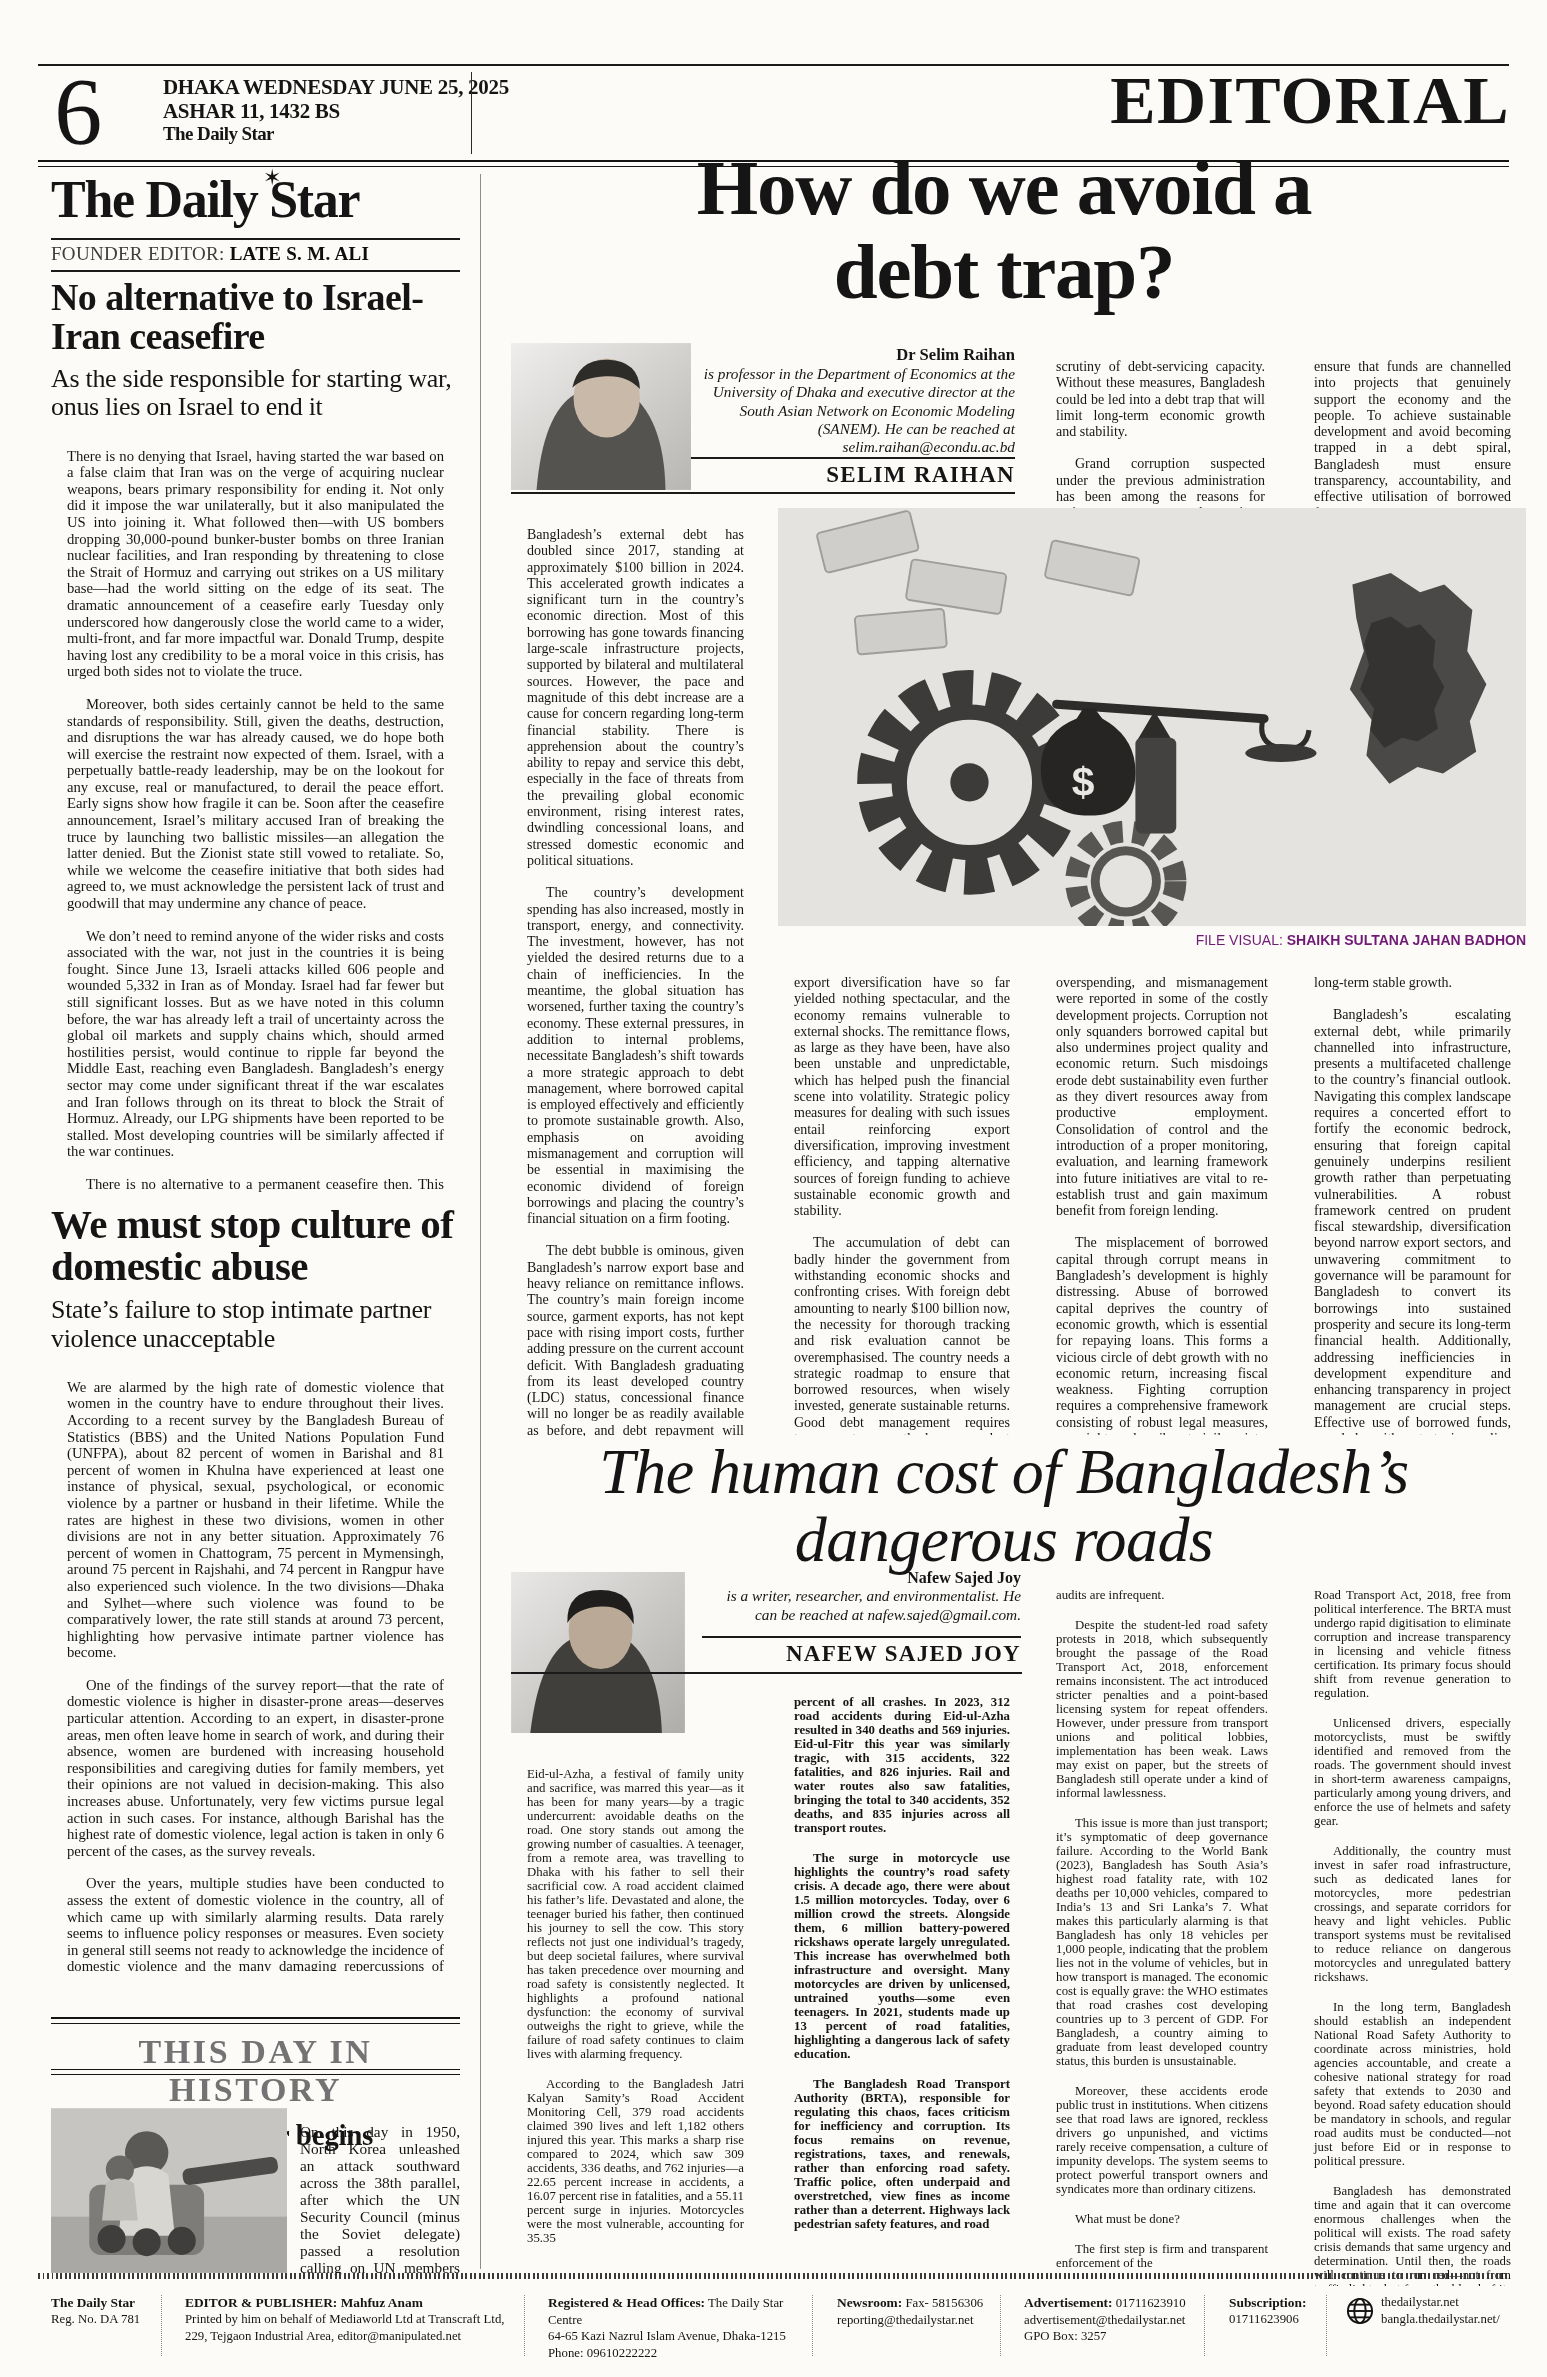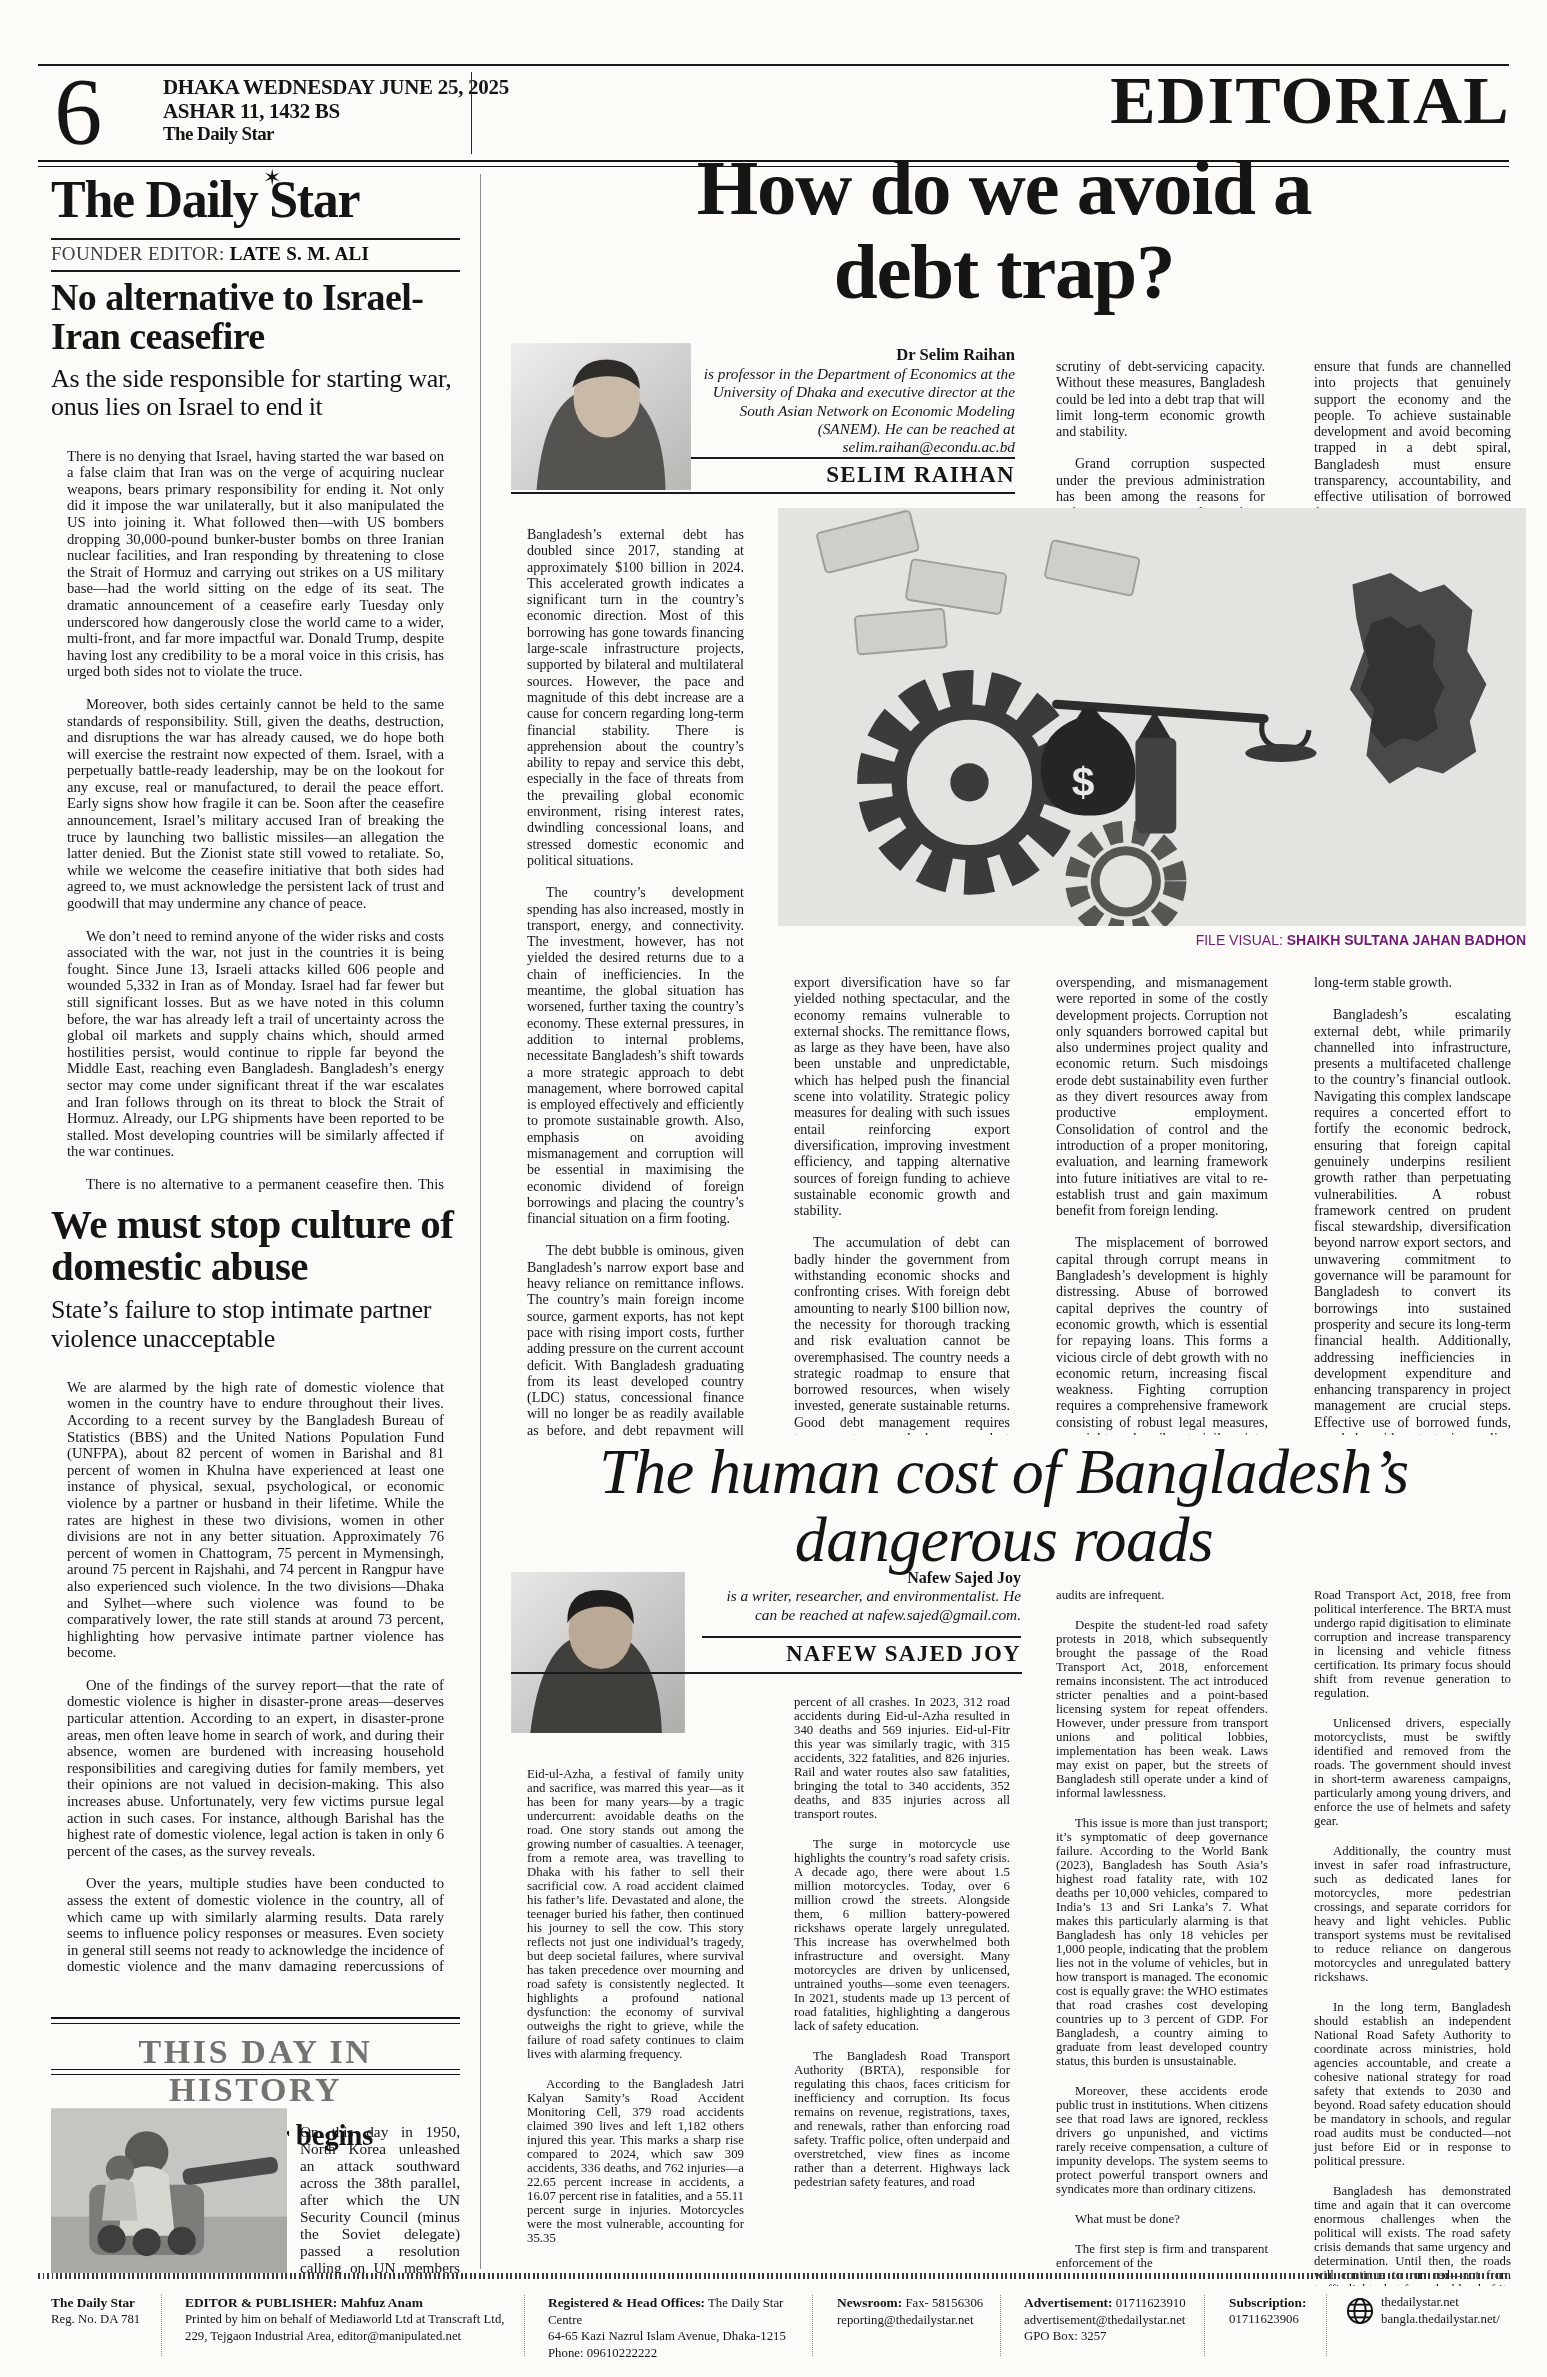--- a/index.html
+++ b/index.html
@@ -216,21 +216,21 @@
     <div class="brest">is a writer, researcher, and environmentalist. He can be reached at nafew.sajed@gmail.com.</div>
   </div>
   <div class="rule" style="left:702px;top:1636px;width:319px;height:1.9px;"></div>
   <div class="abs byline" style="left:702px;top:1641px;width:319px;">NAFEW SAJED JOY</div>
   <div class="rule" style="left:511px;top:1672px;width:511px;height:1.9px;"></div>
 
   <div class="abs bodytext colB" style="left:511px;top:1751px;width:249px;height:535px;">
       <p>Eid-ul-Azha, a festival of family unity and sacrifice, was marred this year—as it has been for many years—by a tragic undercurrent: avoidable deaths on the road. One story stands out among the growing number of casualties. A teenager, from a remote area, was travelling to Dhaka with his father to sell their sacrificial cow. A road accident claimed his father’s life. Devastated and alone, the teenager buried his father, then continued his journey to sell the cow. This story reflects not just one individual’s tragedy, but deep societal failures, where survival has taken precedence over mourning and road safety is consistently neglected. It highlights a profound national dysfunction: the economy of survival outweighs the right to grieve, while the failure of road safety continues to claim lives with alarming frequency.</p>
       <p>According to the Bangladesh Jatri Kalyan Samity’s Road Accident Monitoring Cell, 379 road accidents claimed 390 lives and left 1,182 others injured this year. This marks a sharp rise compared to 2024, which saw 309 accidents, 336 deaths, and 762 injuries—a 22.65 percent increase in accidents, a 16.07 percent rise in fatalities, and a 55.11 percent surge in injuries. Motorcycles were the most vulnerable, accounting for 35.35</p>
     </div>
-  <div class="abs bodytext colB" style="left:778px;top:1679px;width:248px;height:607px;">
+  <div class="abs bodytext colB" style="left:778px;top:1679px;width:248px;height:607px;font-weight:bold;">
       <p>percent of all crashes. In 2023, 312 road accidents during Eid-ul-Azha resulted in 340 deaths and 569 injuries. Eid-ul-Fitr this year was similarly tragic, with 315 accidents, 322 fatalities, and 826 injuries. Rail and water routes also saw fatalities, bringing the total to 340 accidents, 352 deaths, and 835 injuries across all transport routes.</p>
       <p>The surge in motorcycle use highlights the country’s road safety crisis. A decade ago, there were about 1.5 million motorcycles. Today, over 6 million crowd the streets. Alongside them, 6 million battery-powered rickshaws operate largely unregulated. This increase has overwhelmed both infrastructure and oversight. Many motorcycles are driven by unlicensed, untrained youths—some even teenagers. In 2021, students made up 13 percent of road fatalities, highlighting a dangerous lack of safety education.</p>
       <p>The Bangladesh Road Transport Authority (BRTA), responsible for regulating this chaos, faces criticism for inefficiency and corruption. Its focus remains on revenue, registrations, taxes, and renewals, rather than enforcing road safety. Traffic police, often underpaid and overstretched, view fines as income rather than a deterrent. Highways lack pedestrian safety features, and road</p>
     </div>
   <div class="abs bodytext colB" style="left:1040px;top:1572px;width:244px;height:714px;">
       <p>audits are infrequent.</p>
       <p>Despite the student-led road safety protests in 2018, which subsequently brought the passage of the Road Transport Act, 2018, enforcement remains inconsistent. The act introduced stricter penalties and a point-based licensing system for repeat offenders. However, under pressure from transport unions and political lobbies, implementation has been weak. Laws may exist on paper, but the streets of Bangladesh still operate under a kind of informal lawlessness.</p>
       <p>This issue is more than just transport; it’s symptomatic of deep governance failure. According to the World Bank (2023), Bangladesh has South Asia’s highest road fatality rate, with 102 deaths per 10,000 vehicles, compared to India’s 13 and Sri Lanka’s 7. What makes this particularly alarming is that Bangladesh has only 18 vehicles per 1,000 people, indicating that the problem lies not in the volume of vehicles, but in how transport is managed. The economic cost is equally grave: the WHO estimates that road crashes cost developing countries up to 3 percent of GDP. For Bangladesh, a country aiming to graduate from least developed country status, this burden is unsustainable.</p>
       <p>Moreover, these accidents erode public trust in institutions. When citizens see that road laws are ignored, reckless drivers go unpunished, and victims rarely receive compensation, a culture of impunity develops. The system seems to protect powerful transport owners and syndicates more than ordinary citizens.</p>
       <p>What must be done?</p>

